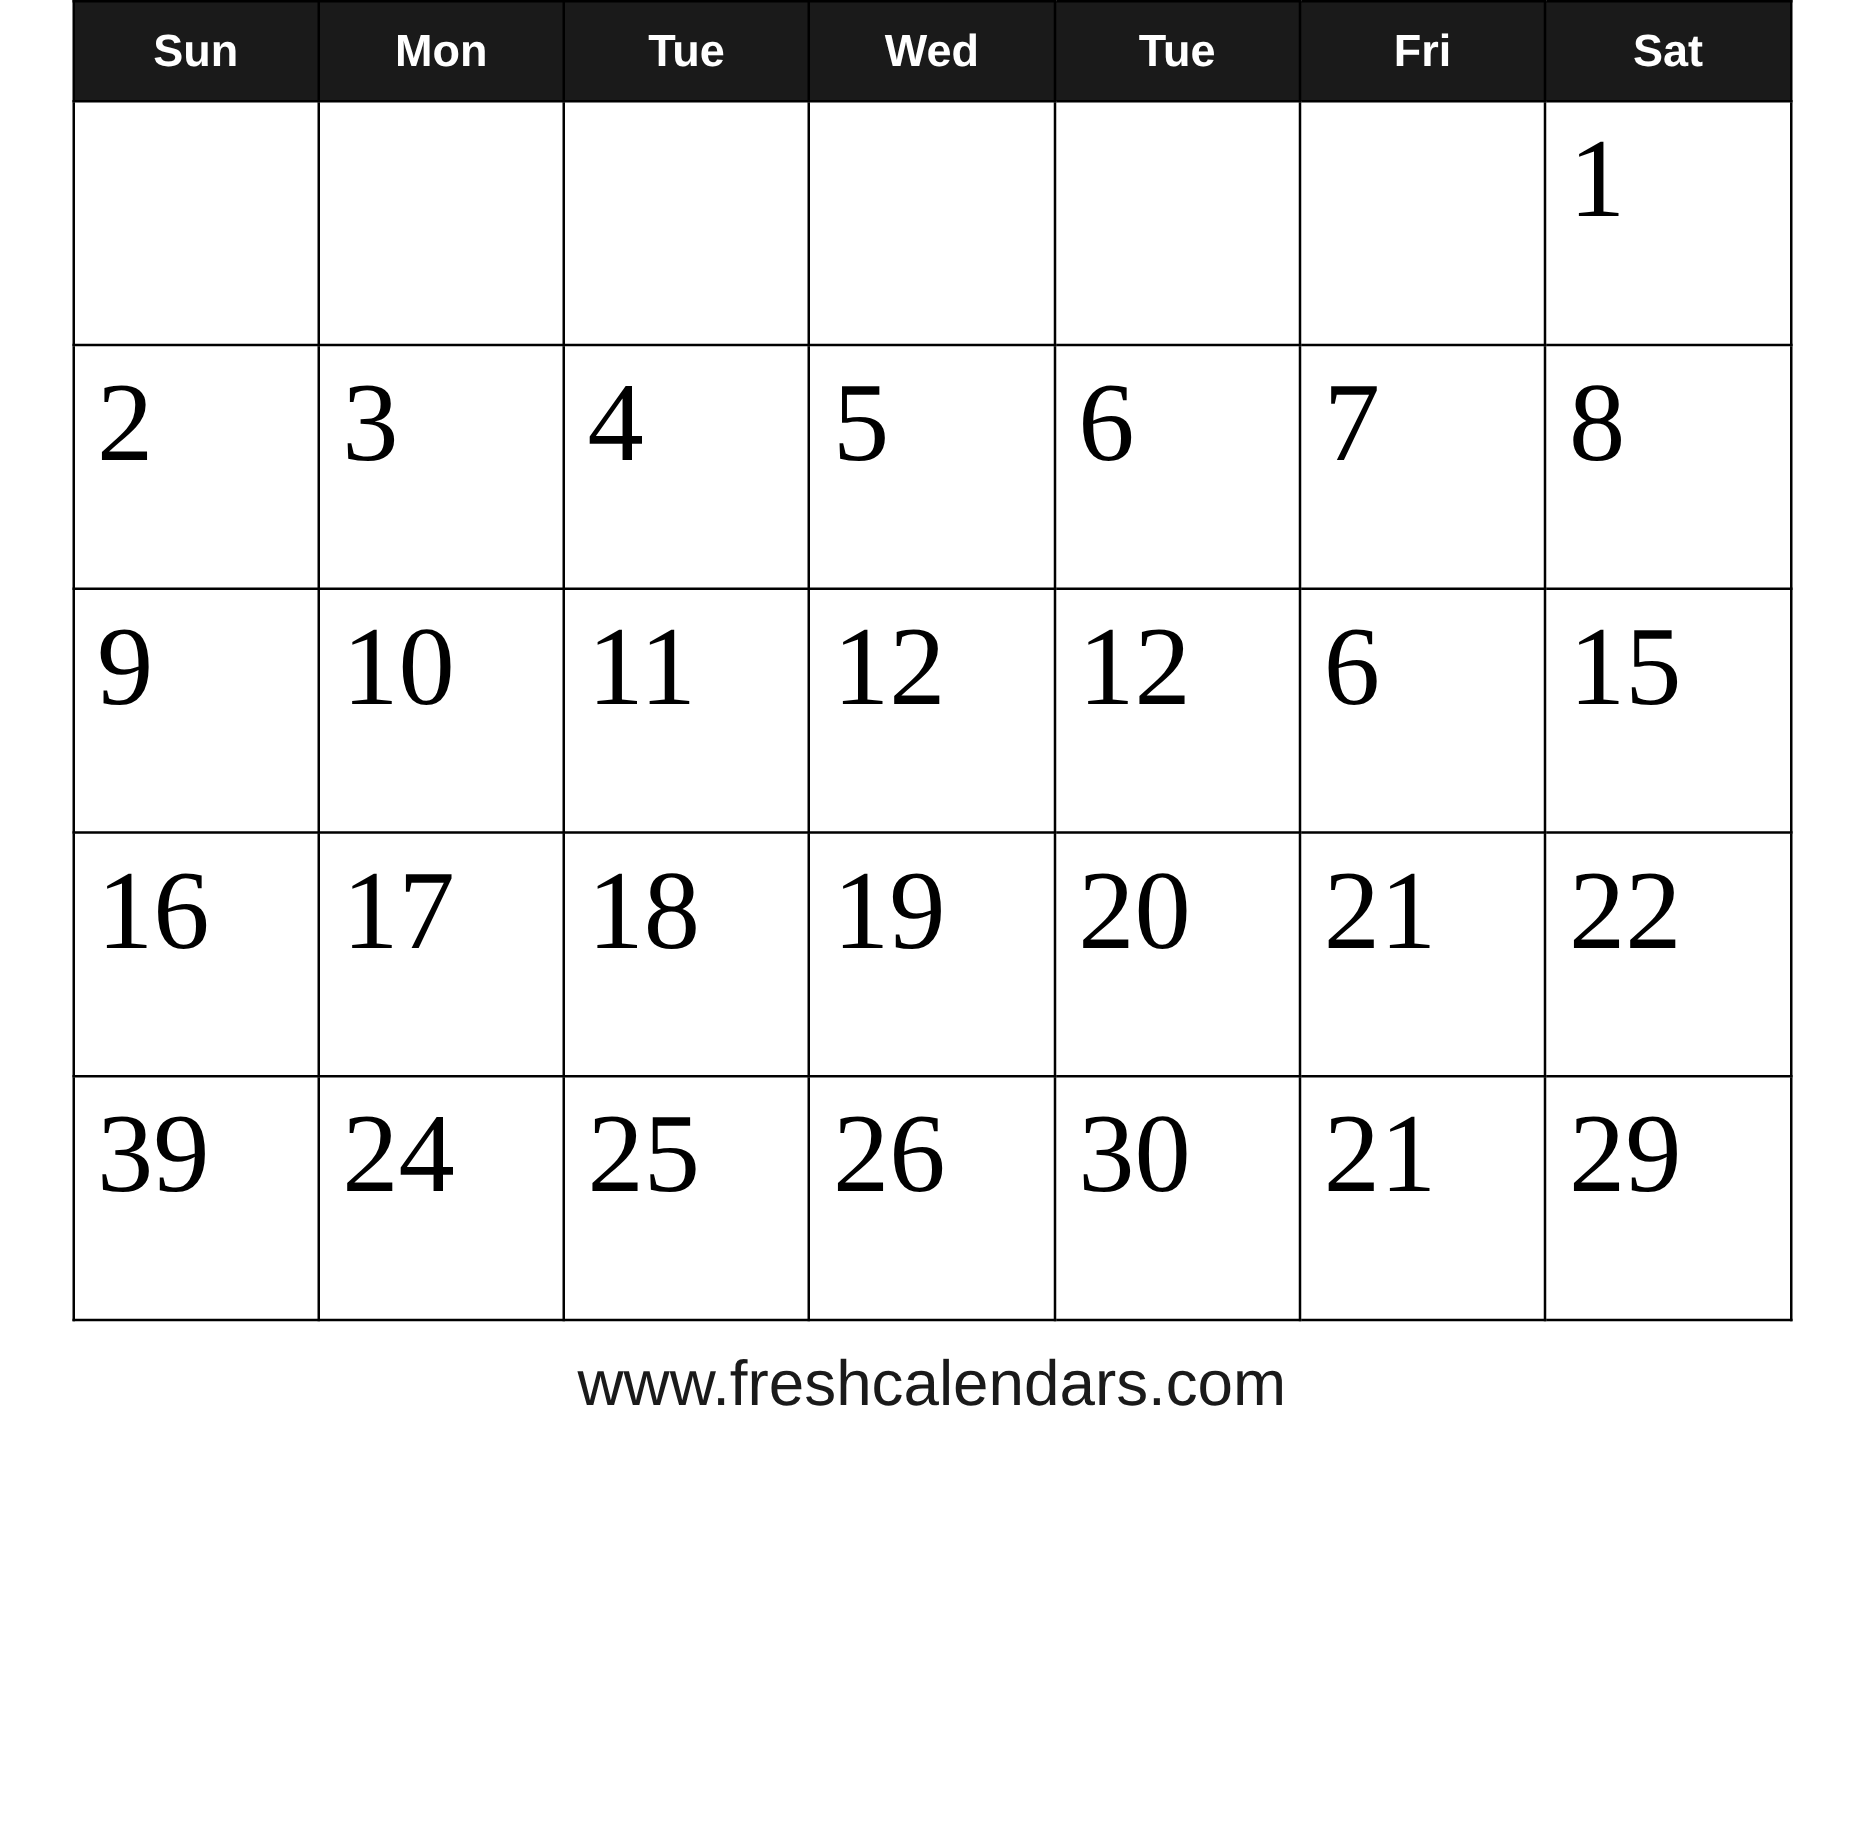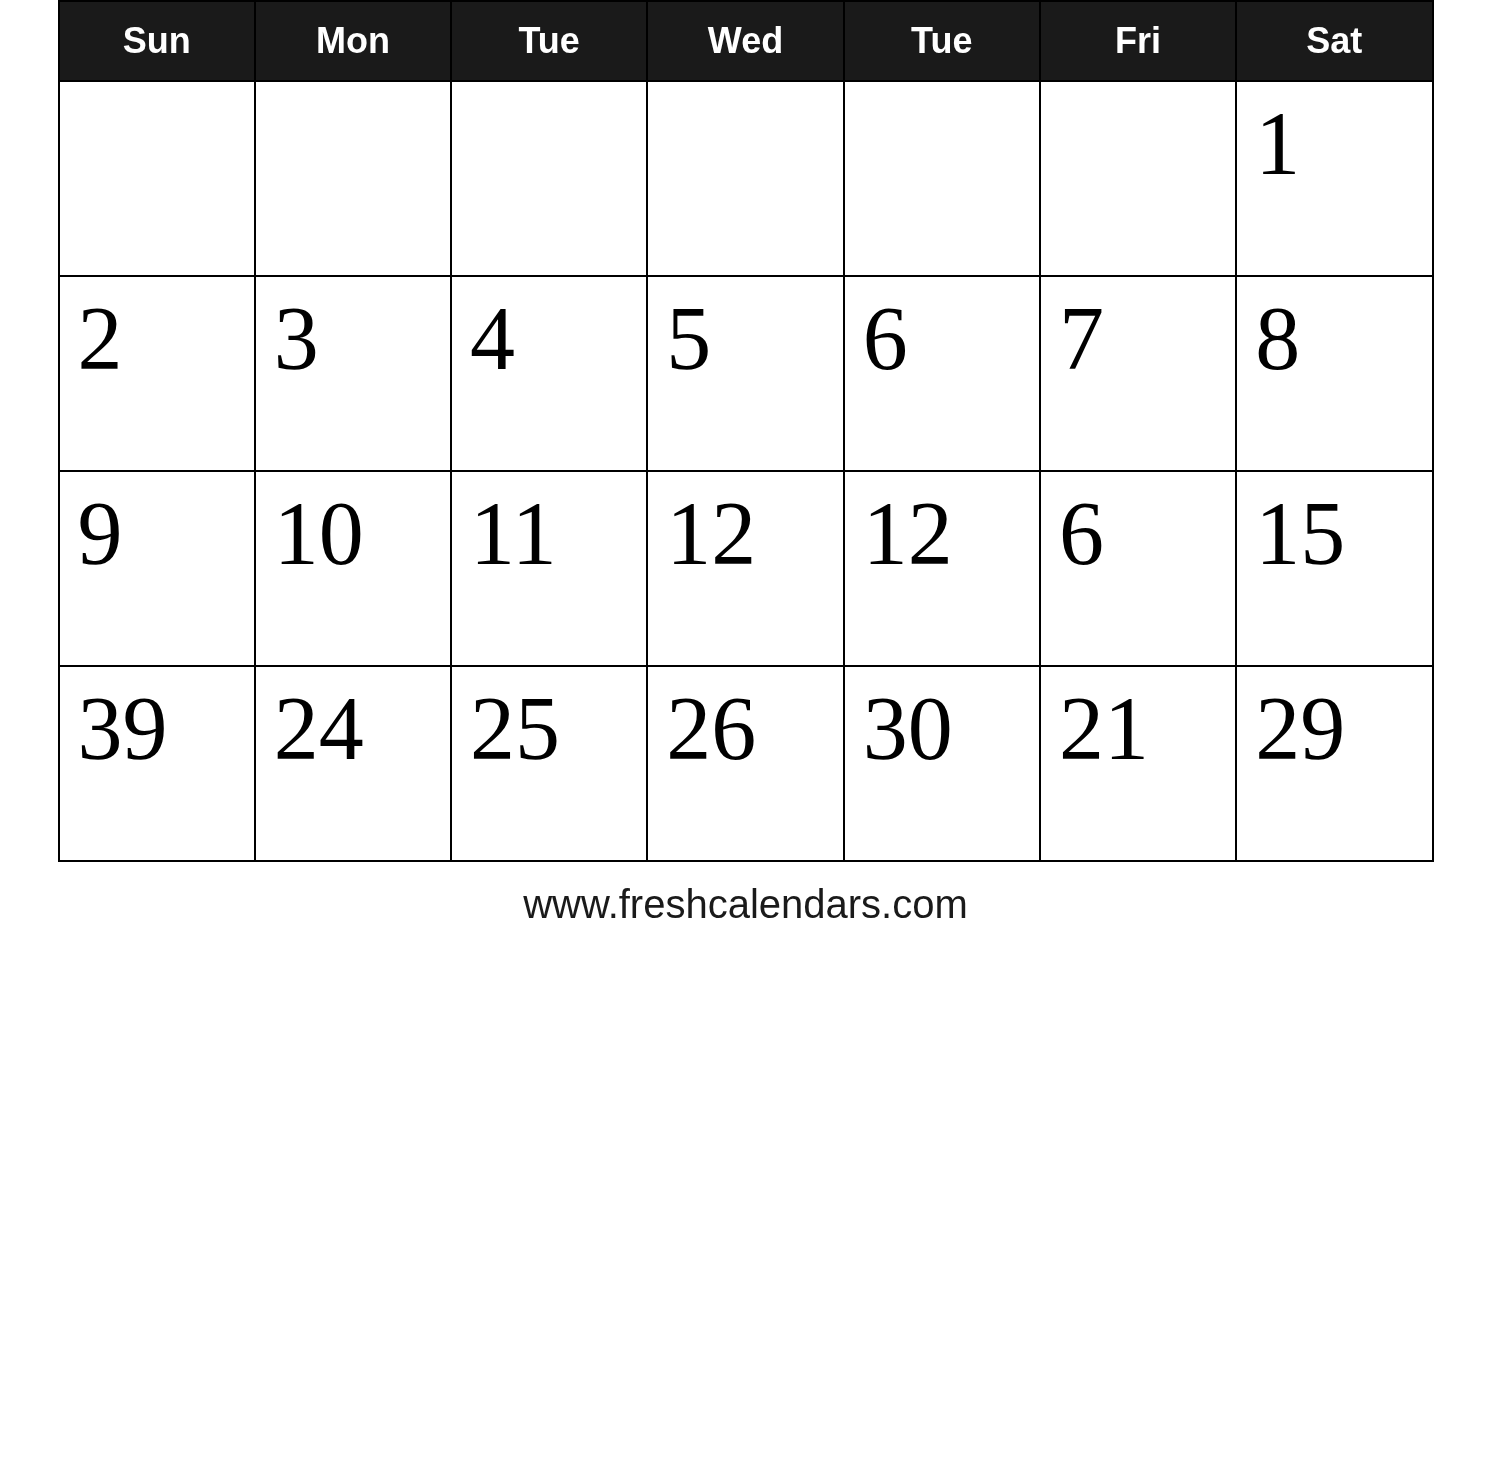--- a/index.html
+++ b/index.html
@@ -53,21 +53,21 @@
       color: #000;
     }
 
     .calendar-body td.empty {
       background: #ffffff;
     }
 
     .footer {
       width: 100%;
       text-align: center;
-      font-size: 40px;
+      font-size: 51px;
       font-family: Arial, sans-serif;
       color: #1a1a1a;
       padding: 20px 0 10px 0;
     }
   </style>
 </head>
 <body>
 
 <div class="calendar-wrapper">
   <table class="calendar-table">
@@ -104,20 +104,29 @@
         <tr>
           <td>9</td>
           <td>10</td>
           <td>11</td>
           <td>12</td>
           <td>12</td>
           <td>6</td>
           <td>15</td>
         </tr>
         <tr>
+          <td>16</td>
+          <td>17</td>
+          <td>18</td>
+          <td>19</td>
+          <td>20</td>
+          <td>21</td>
+          <td>22</td>
+        </tr>
+        <tr>
           <td>39</td>
           <td>24</td>
           <td>25</td>
           <td>26</td>
           <td>30</td>
           <td>21</td>
           <td>29</td>
         </tr>
       </tbody>
   </table>

